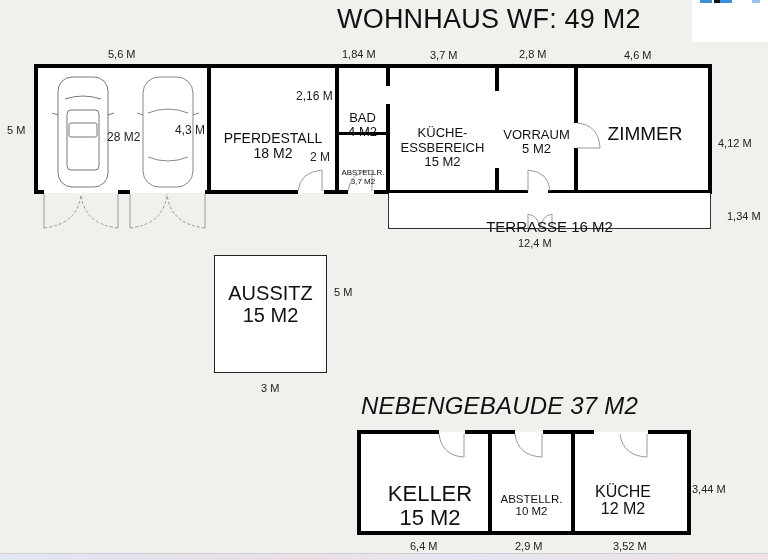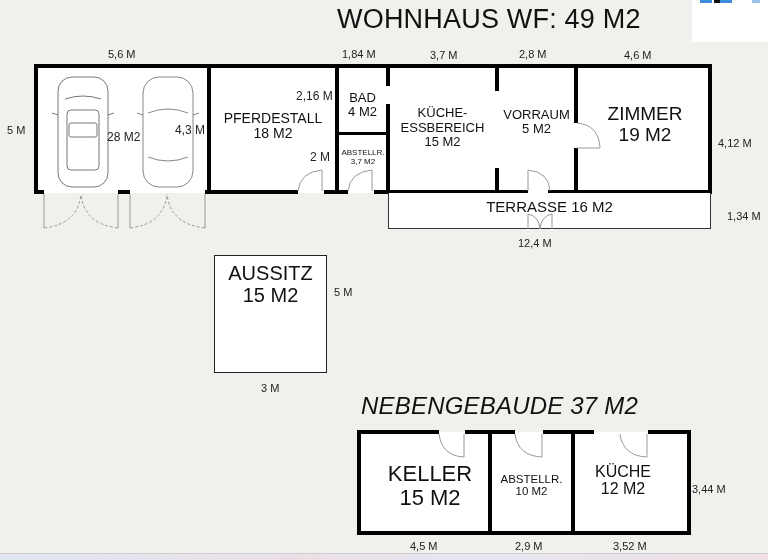--- a/index.html
+++ b/index.html
@@ -5,21 +5,21 @@
   html, body { margin:0; padding:0; }
   body {
     width:768px; height:560px; position:relative; overflow:hidden;
     background:#f1f0ec;
     font-family:"Liberation Sans", sans-serif; color:#111;
   }
   .abs { position:absolute; }
   .title { font-size:27px; white-space:nowrap; letter-spacing:0.2px; }
   .dim { font-size:11px; white-space:nowrap; color:#222; }
   .room { position:absolute; background:#fff; box-sizing:border-box; }
-  .lbl { position:absolute; text-align:center; line-height:1.08; white-space:nowrap; }
+  .lbl { position:absolute; text-align:center; line-height:1.08; white-space:nowrap;margin-top:20px; }
   .wall { position:absolute; background:#000; }
   .corner-white { position:absolute; background:#fff; }
   .bottom-strip {
     position:absolute; left:0; top:553px; width:768px; height:7px;
     background:linear-gradient(90deg,#dfe6f2,#ecdfe6 40%,#e6e6f2 60%,#f0e0e4);
     border-top:1px solid #cfcfd6;
   }
   svg { position:absolute; overflow:visible; }
 </style>
 </head>
@@ -149,21 +149,20 @@
   <div>15 M2</div>
 </div>
 
 <div class="lbl" style="left:499px;top:108px;width:75px;font-size:13px;">
   <div>VORRAUM</div>
   <div>5 M2</div>
 </div>
 
 <div class="lbl" style="left:580px;top:104px;width:130px;font-size:19px;">
   <div>ZIMMER</div>
-  <div>19 M2</div>
 </div>
 
 <div class="room" style="left:388px;top:193px;width:323px;height:36px;border:1px solid #333;border-top:none;"></div>
 <svg style="left:527px;top:214px;" width="26" height="16">
   <g fill="none" stroke="#999" stroke-width="1">
       <line x1="1" y1="0" x2="1" y2="15"></line>
       <line x1="25" y1="0" x2="25" y2="15"></line>
       <path d="M1 0 Q12 2 13 15"></path>
       <path d="M25 0 Q14 2 13 15"></path>
     </g>
@@ -220,17 +219,17 @@
 <div class="lbl" style="left:490px;top:473px;width:83px;font-size:11.5px;">
   <div>ABSTELLR.</div>
   <div>10 M2</div>
 </div>
 <div class="lbl" style="left:575px;top:463px;width:96px;font-size:16px;">
   <div>KÜCHE</div>
   <div>12 M2</div>
 </div>
 
 <div class="abs dim" style="left:692px;top:483px;">3,44 M</div>
-<div class="abs dim" style="left:410px;top:540px;">4,5 M</div>
+<div class="abs dim" style="left:410px;top:540px;">6,4 M</div>
 <div class="abs dim" style="left:515px;top:540px;">2,9 M</div>
 <div class="abs dim" style="left:613px;top:540px;">3,52 M</div>
 
 <div class="bottom-strip"></div>
 
 </body></html>

